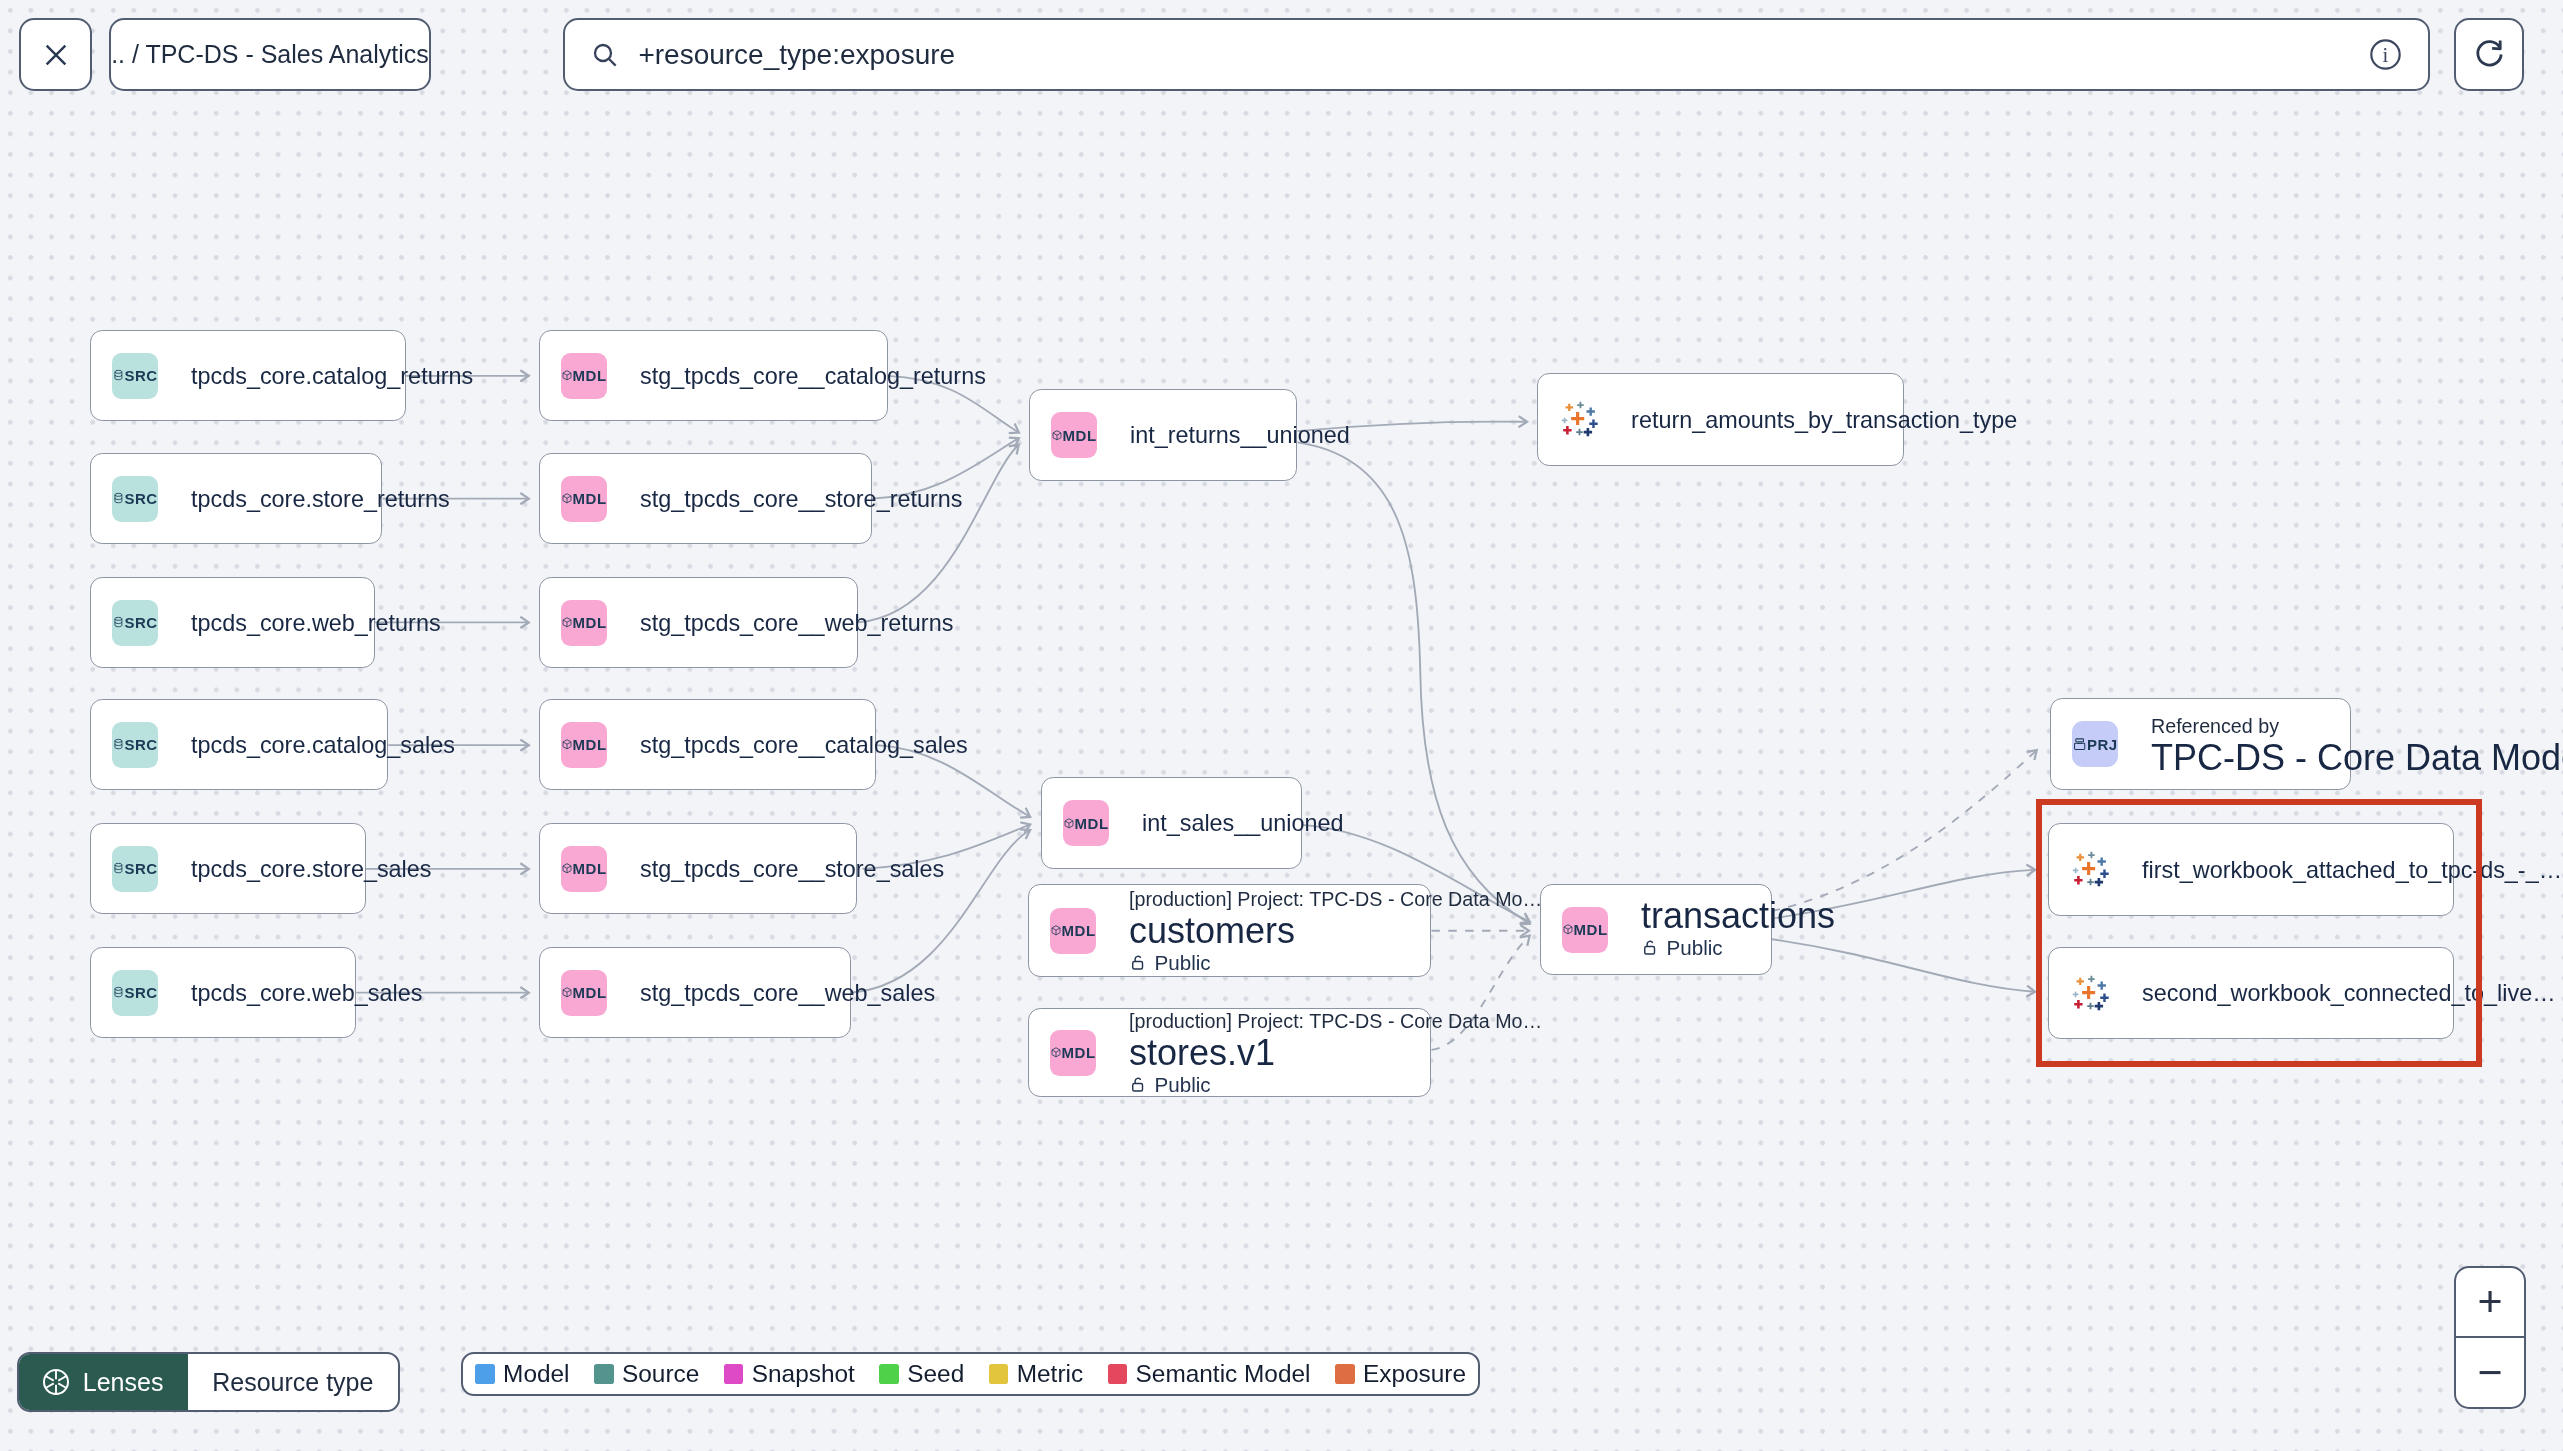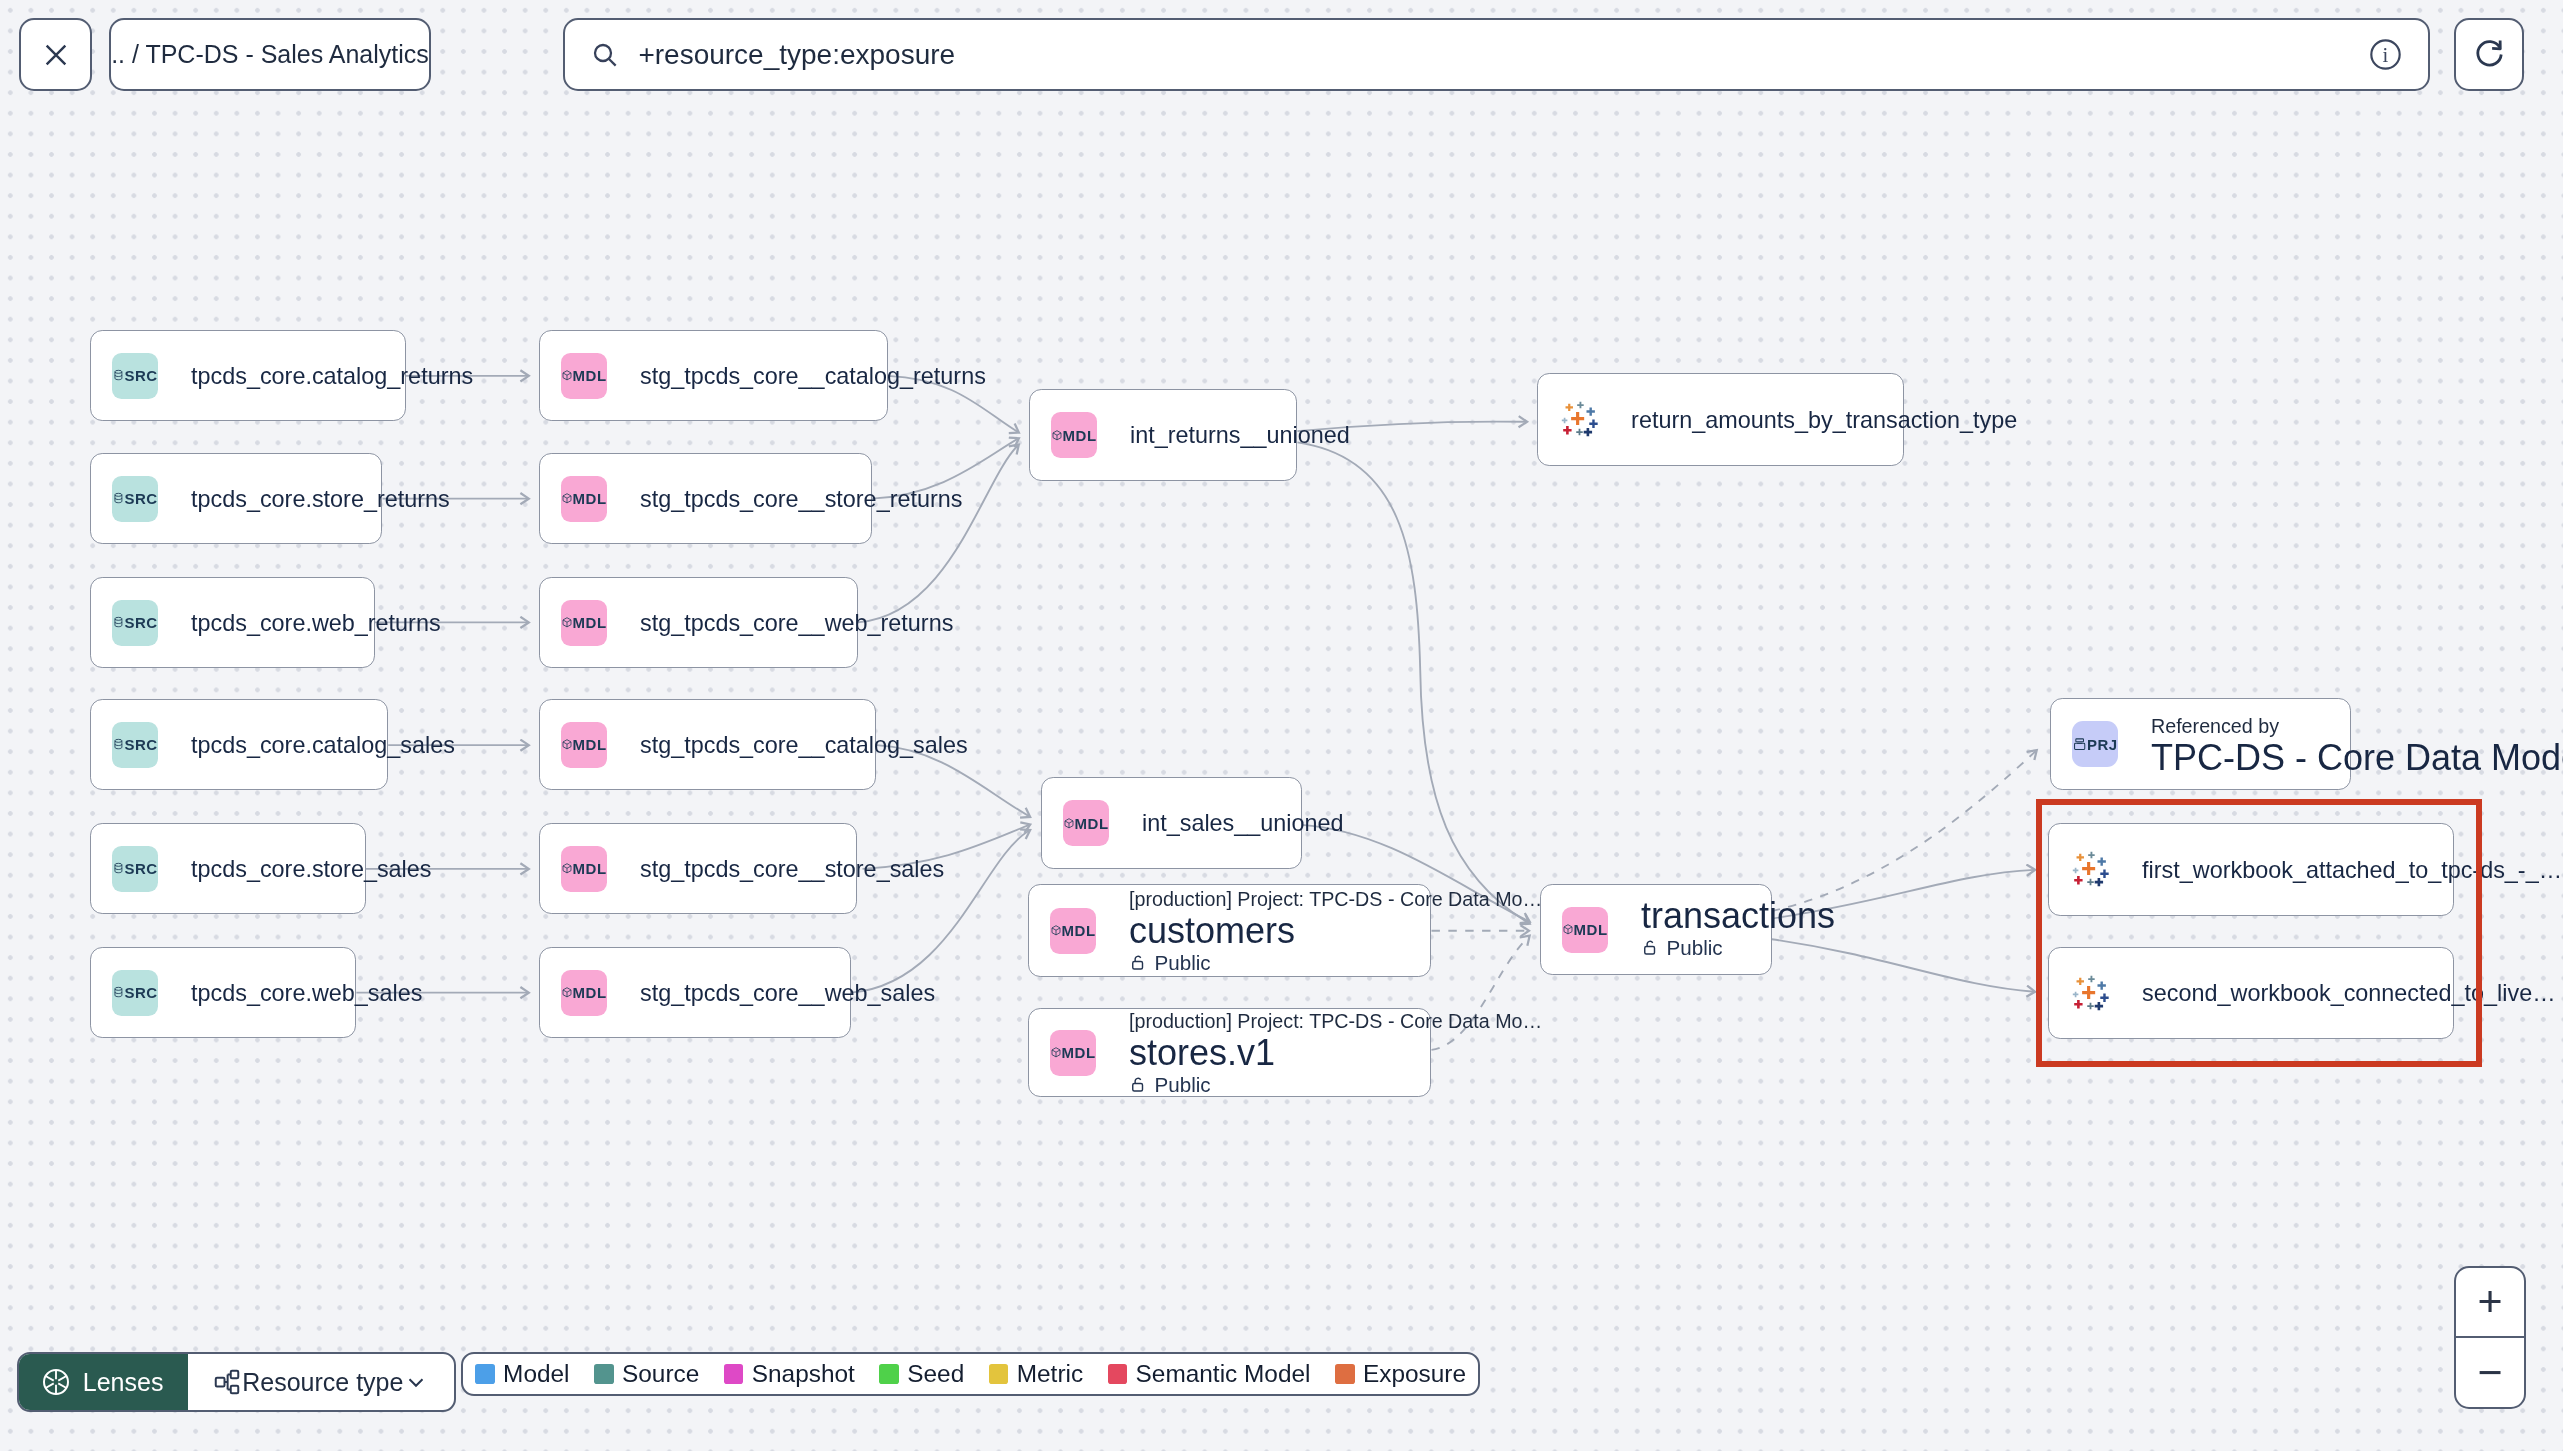--- a/index.html
+++ b/index.html
@@ -39,22 +39,22 @@
   .ntitle{font-size:23.4px;font-weight:500;color:#182743;line-height:32px;white-space:nowrap;}
   .ntitle.big{font-size:36px;line-height:36px;}
   .naccess{display:flex;align-items:center;gap:7.5px;font-size:20.6px;color:#243450;line-height:28px;}
   .naccess svg{width:18px;height:18px;}
   #highlight-rect{position:absolute;z-index:3;border:6.6px solid #cb3a21;box-sizing:border-box;
                   pointer-events:none;}
   
   #lenses-ctl{left:17px;top:1352px;height:60px;border-radius:13px;padding:0;overflow:hidden;z-index:4;}
   #lenses-seg{height:100%;background:#2a5a50;color:#fff;display:flex;align-items:center;
               padding:0 24.4px 0 20.6px;gap:11.2px;font-size:25px;cursor:pointer;}
-  #resource-seg{height:100%;display:flex;align-items:center;padding:0 24.4px;
-                font-size:25px;color:#202c40;cursor:pointer;}
+  #resource-seg{height:100%;display:flex;align-items:center;gap:13px;padding:0 24.4px;
+                font-size:25px;color:#202c40;cursor:pointer;flex-direction:column;}
   #legend{left:461px;top:1352px;height:44px;border-radius:13px;padding:0 12px;gap:24.4px;z-index:4;}
   .leg-item{display:flex;align-items:center;gap:8.4px;font-size:24.4px;color:#141e30;}
   .leg-sw{width:19.7px;height:19.7px;border-radius:2.8px;flex:none;}
   #zoom-ctl{left:2454px;top:1266px;width:72px;height:143px;border-radius:15px;flex-direction:column;
             padding:0;overflow:hidden;z-index:4;}
   .zoom-cell{width:100%;height:50%;display:flex;align-items:center;justify-content:center;
              font-size:43px;color:#2b3446;cursor:pointer;box-sizing:border-box;}
   .zoom-cell.top{border-bottom:2.3px solid #535d72;}
   svg.icn{display:block;}
 </style>

